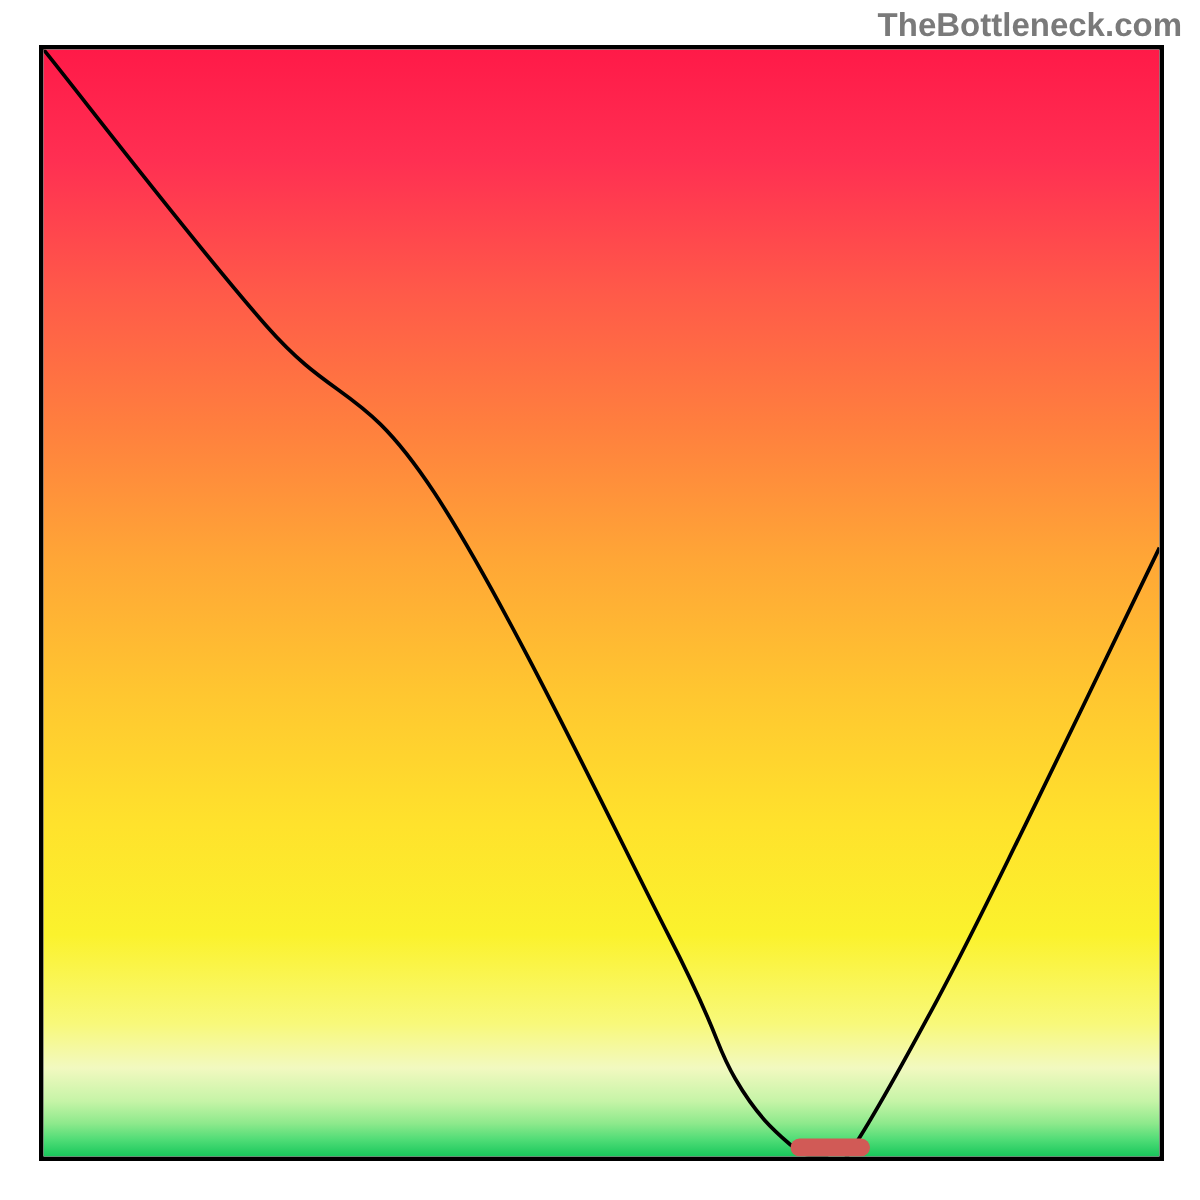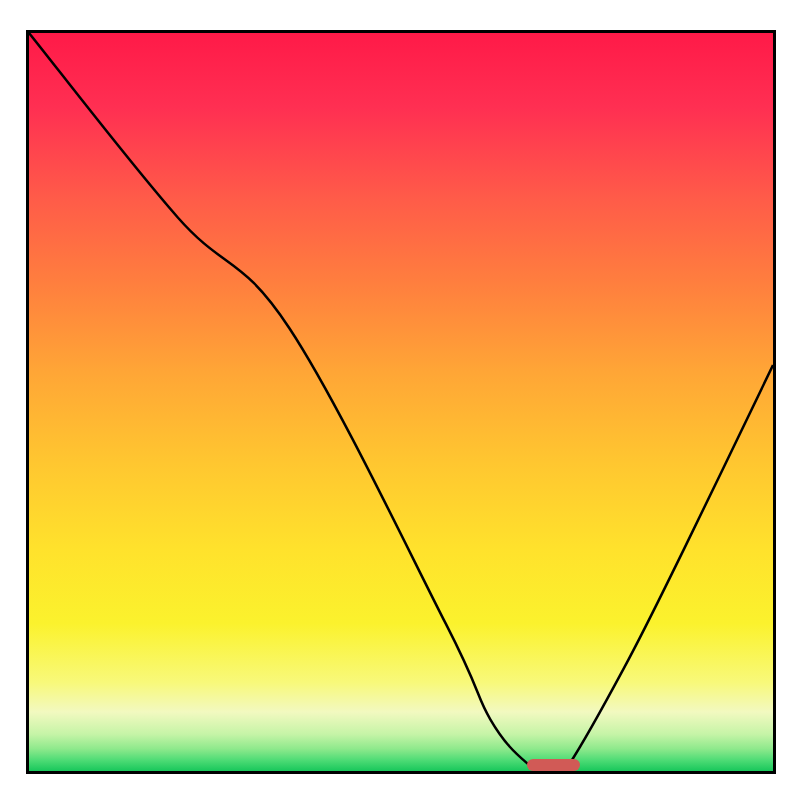--- a/index.html
+++ b/index.html
@@ -66,20 +66,21 @@
     height: 12px;
     width: 52px;
     border-radius: 6px;
     background: #d15a56;
   }
 </style>
 </head>
 <body>
 
 <div class="container">
+  <div class="watermark">TheBottleneck.com</div>
   <div class="plot">
     <div class="gradient"></div>
     <svg class="curve" viewBox="0 0 744 738" preserveAspectRatio="none">
       <path id="curve-path" d="M 0 0 C 26.784000000000002 33.21, 101.92800000000003 131.364, 148.8 184.5 C 195.672 237.636, 212.18879999999996 222.13799999999998, 260.4 295.2 C 308.6112 368.262, 380.48160000000007 519.9947999999999, 416.64000000000004 590.4 C 452.7984 660.8052, 446.54879999999997 661.1004, 461.28 686.34 C 476.0112 711.5796, 487.76640000000003 721.3212, 498.48 730.62 C 509.1936 739.9188, 514.1039999999999 736.6716, 520.8 738 C 527.496 739.3284, 522.2879999999999 756.5976, 535.68 738 C 549.072 719.4024, 573.7728000000001 674.5319999999999, 595.2 634.68 C 616.6272 594.828, 627.936 571.0644, 654.72 516.6 C 681.504 462.1356, 727.9296 365.30999999999995, 744 332.09999999999997" stroke="#000" stroke-width="2.5" fill="none"></path>
     </svg>
     <div class="marker" id="marker" style="left: 498.48px; width: 52.08px; bottom: 0px;"></div>
   </div>
 </div>
 
 </body></html>

